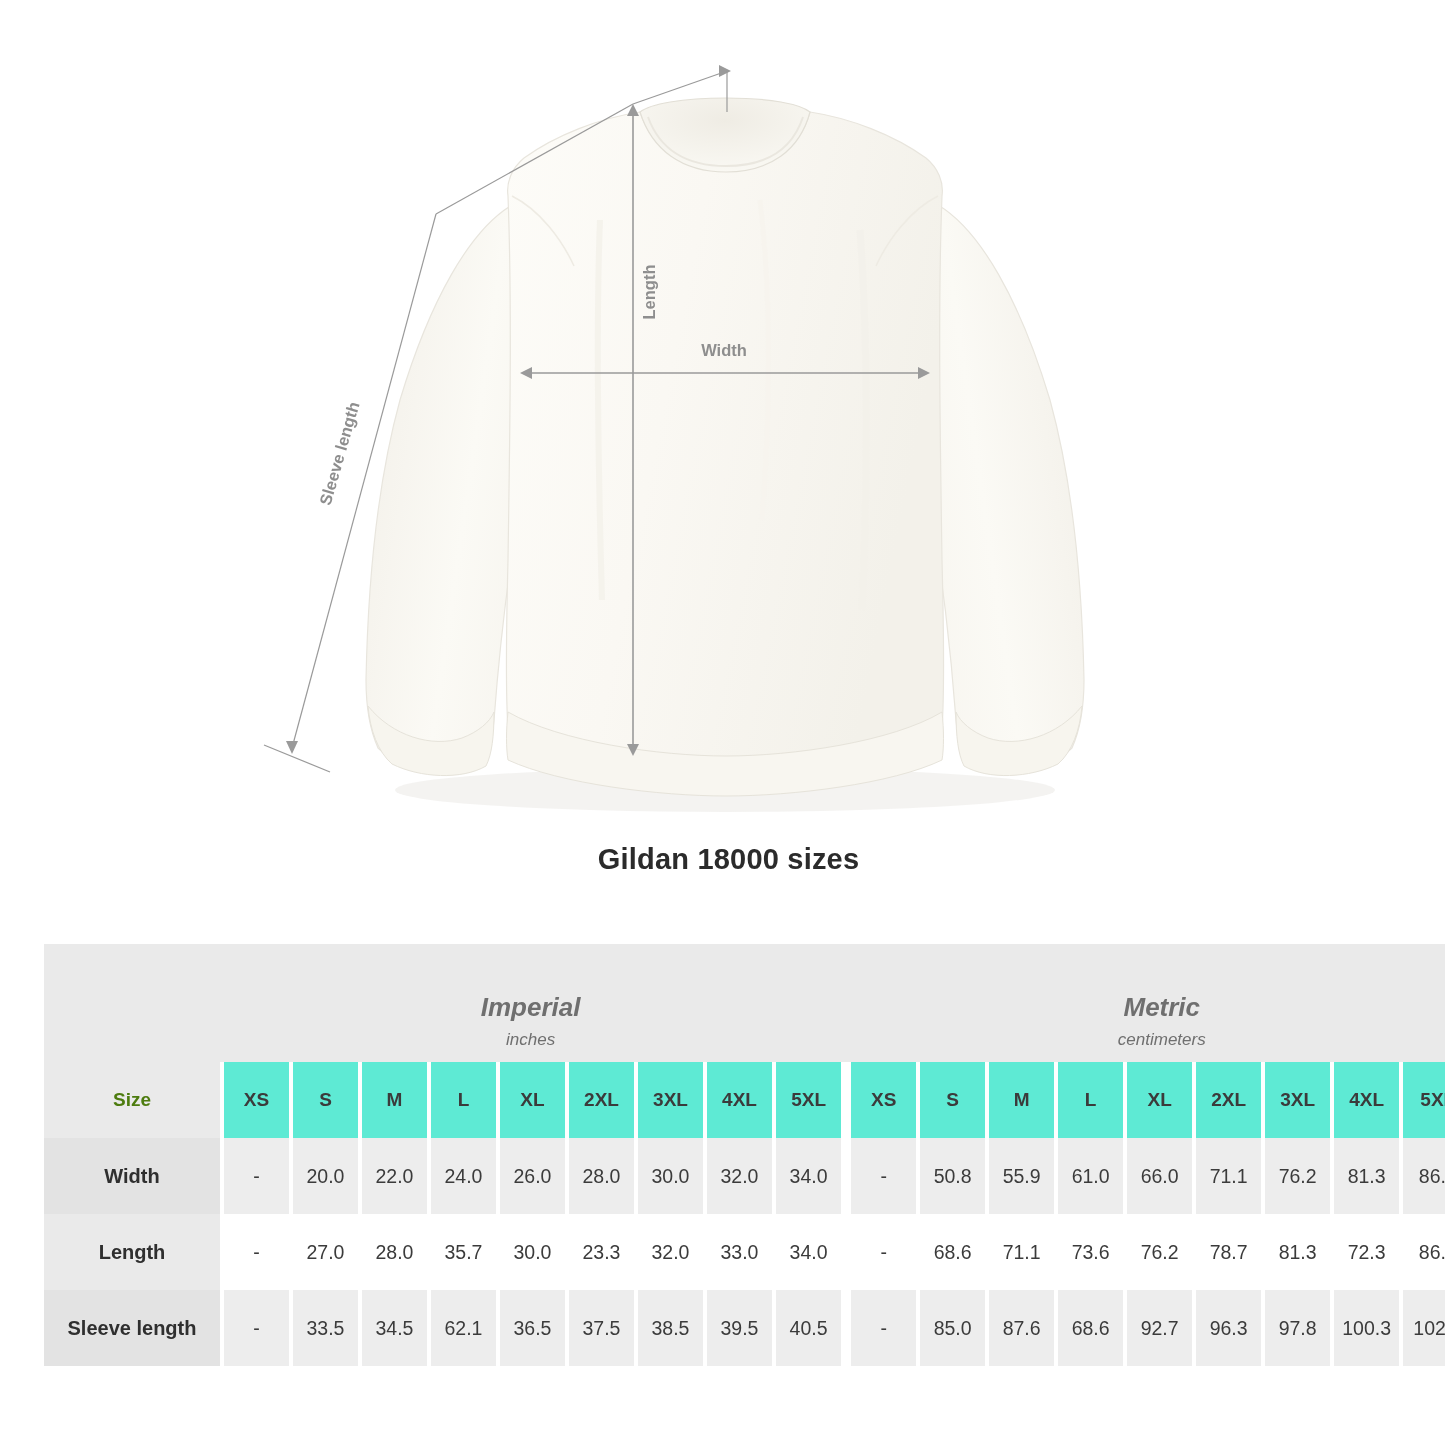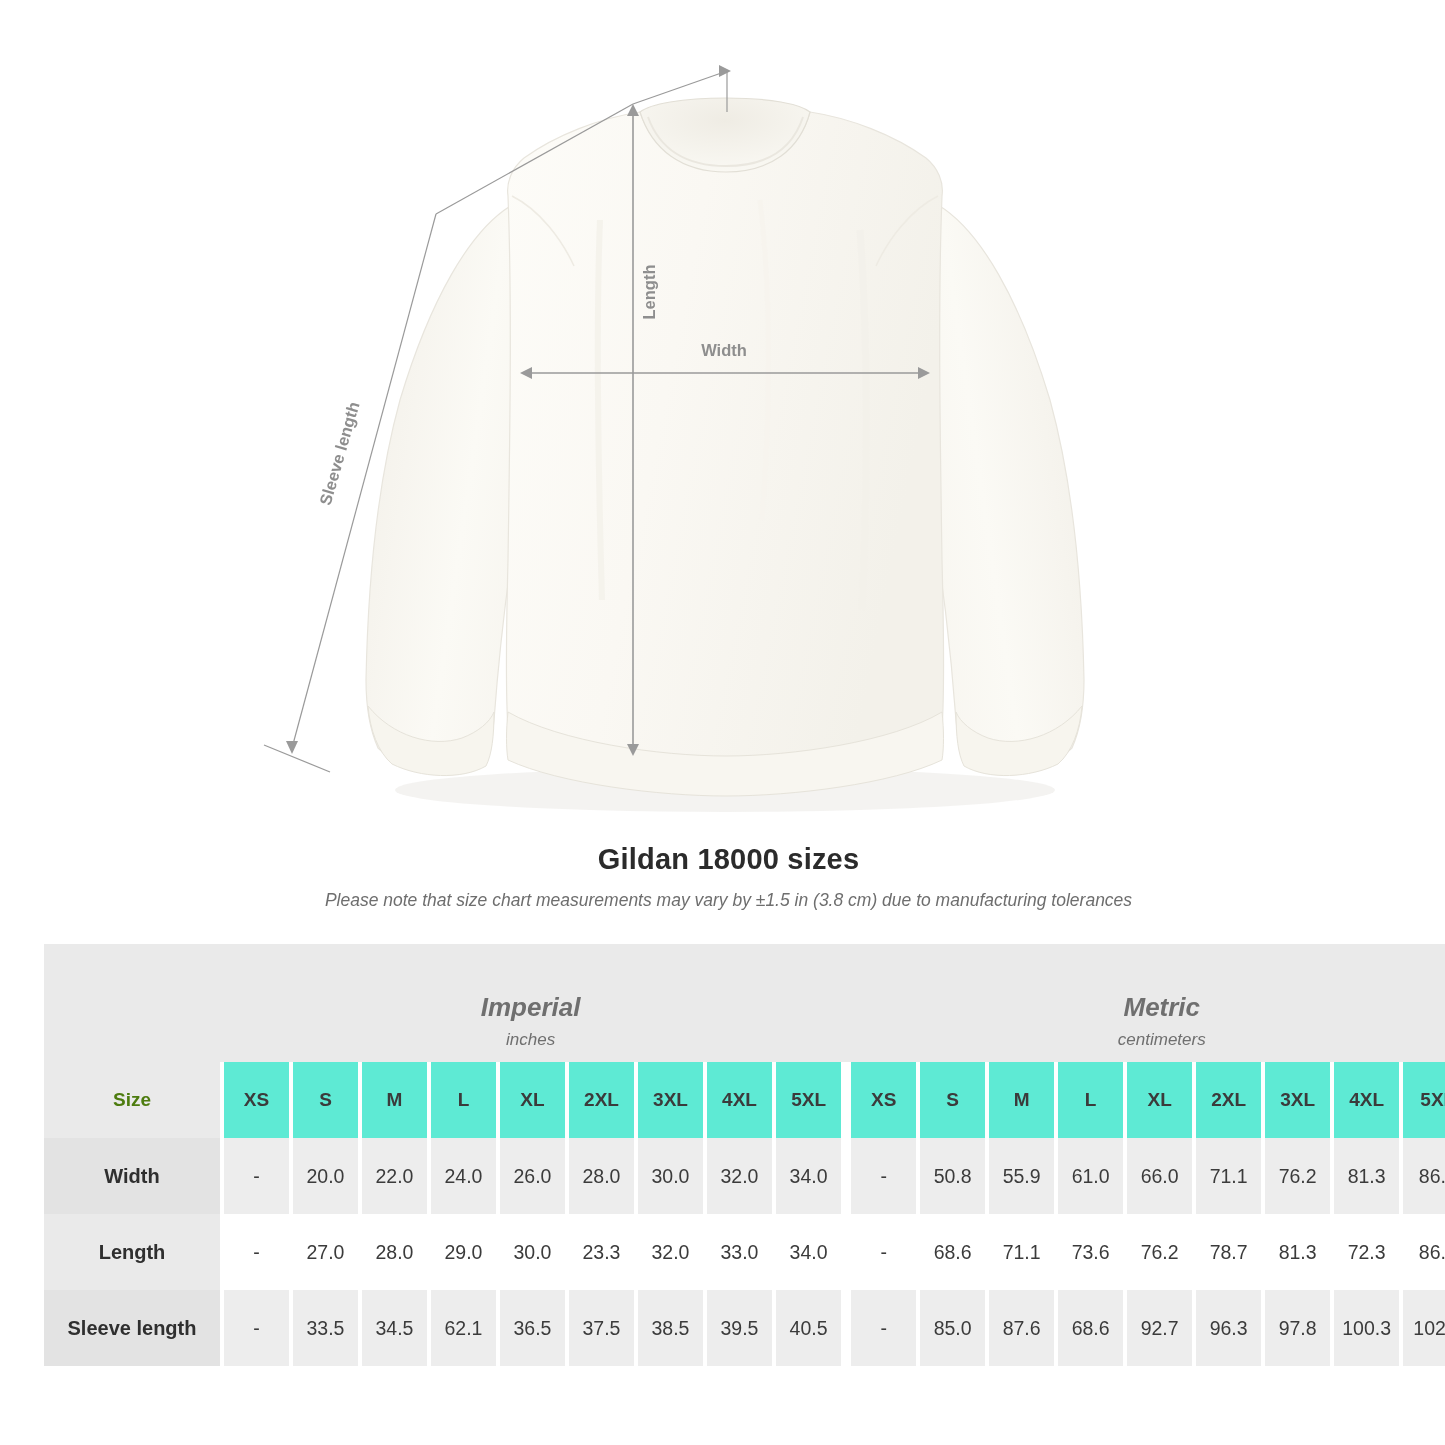--- a/index.html
+++ b/index.html
@@ -206,21 +206,20 @@
       <line x1="633" y1="104" x2="436" y2="214" stroke="#9a9a9a" stroke-width="1.2"></line>
       <line x1="436" y1="214" x2="292" y2="748" stroke="#9a9a9a" stroke-width="1.2"></line>
       <path d="M292 754 l-6 -13 l12 0 z" fill="#9a9a9a"></path>
       <line x1="264" y1="745" x2="330" y2="772" stroke="#9a9a9a" stroke-width="1.2"></line>
       <text x="345" y="455" transform="rotate(-74 345 455)" text-anchor="middle" font-family="Liberation Sans, sans-serif" font-size="16.5" font-weight="bold" fill="#8e8e8e">Sleeve length</text>
     </svg>
   </div>
 
   <div class="title-block">
     <div class="chart-title">Gildan 18000 sizes</div>
-    <div class="chart-note">Please note that size chart measurements may vary by ±1.5 in (3.8 cm) due to manufacturing tolerances</div>
   </div>
 
   <div class="table-wrap">
     <table class="sizes">
       <colgroup>
         <col style="width:176px">
         <col style="width:4px">
           <col style="width:65px">
         <col style="width:4px">
           <col style="width:65px">
@@ -357,21 +356,21 @@
 
       <tr class="data-row row-plain">
         <td class="rowlabel">Length</td>
         <td class="sep"></td>
             <td>-</td>
         <td class="sep"></td>
             <td>27.0</td>
         <td class="sep"></td>
             <td>28.0</td>
         <td class="sep"></td>
-            <td>29.0</td>
+            <td>35.7</td>
         <td class="sep"></td>
             <td>30.0</td>
         <td class="sep"></td>
             <td>23.3</td>
         <td class="sep"></td>
             <td>32.0</td>
         <td class="sep"></td>
             <td>33.0</td>
         <td class="sep"></td>
             <td>34.0</td>

